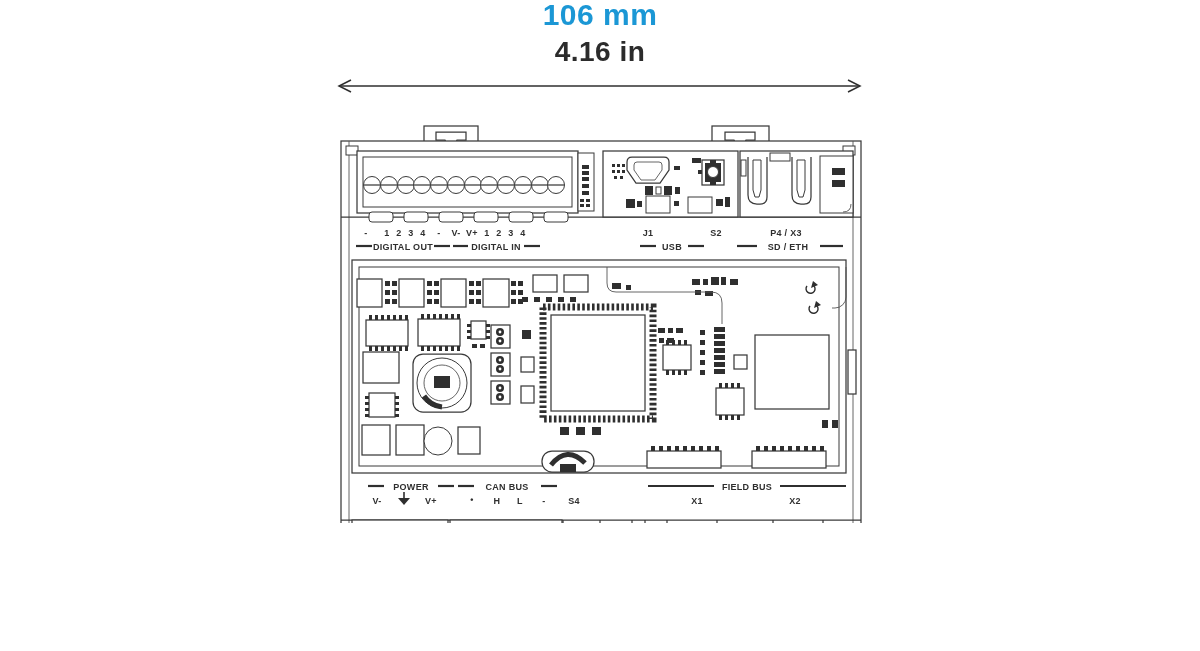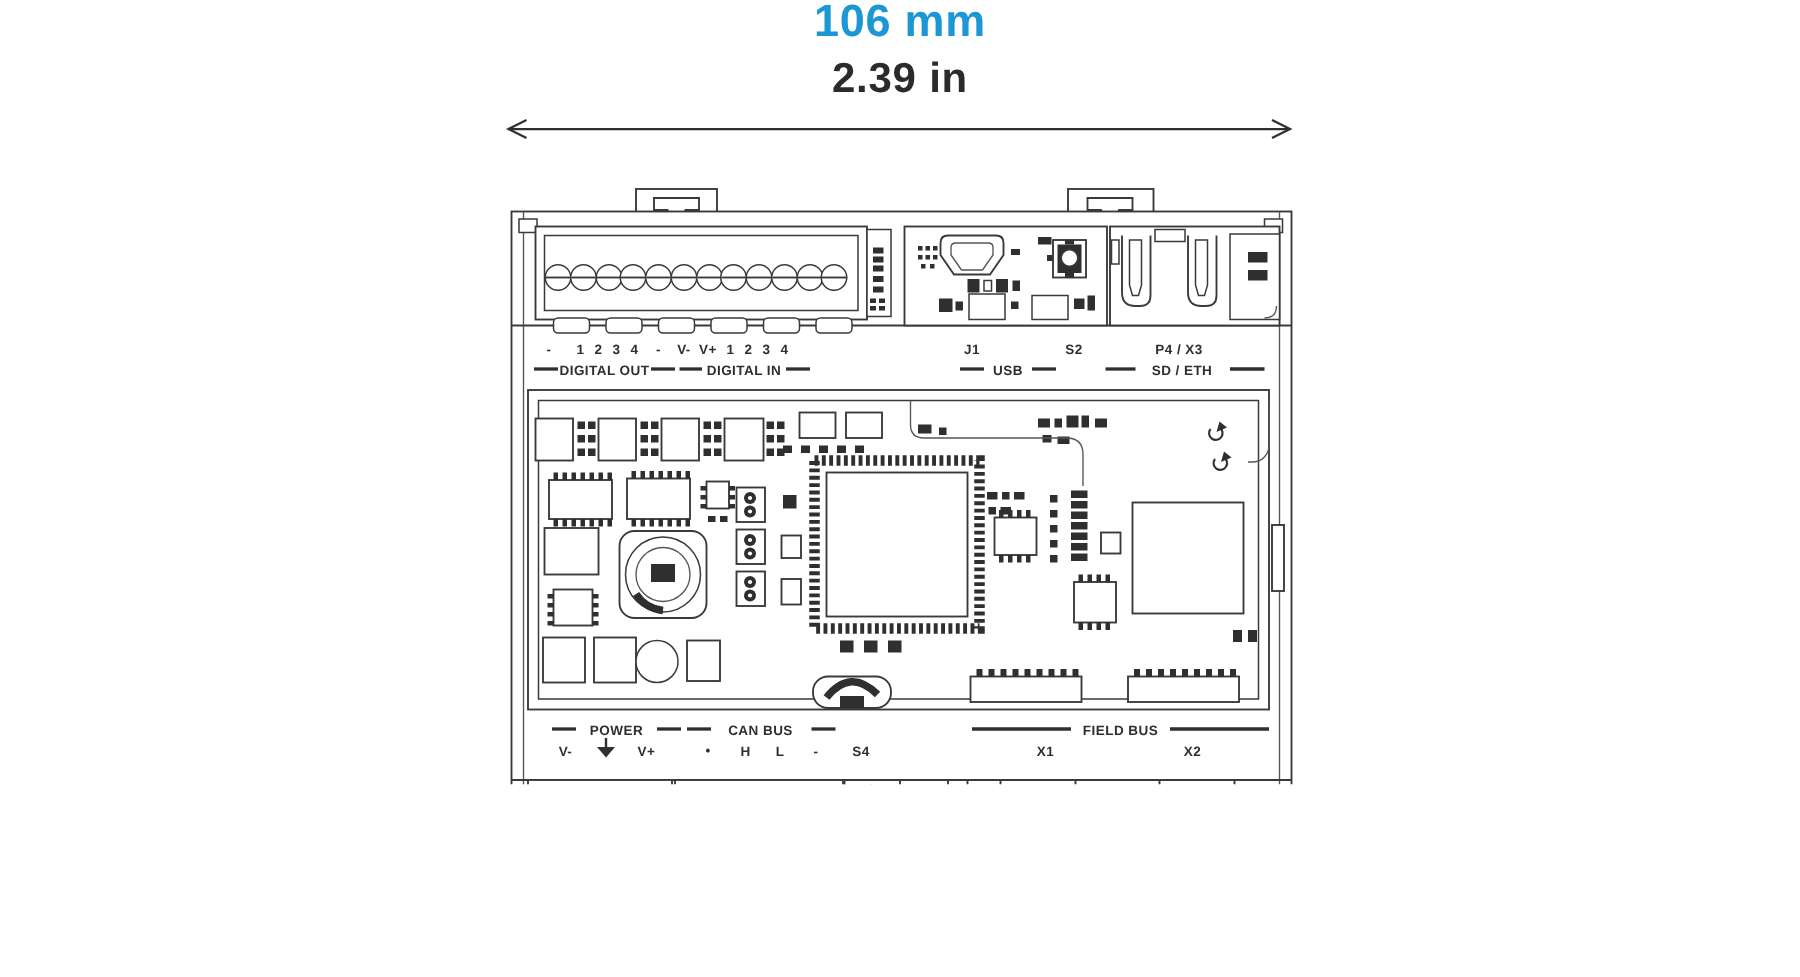--- a/index.html
+++ b/index.html
@@ -19,21 +19,21 @@
   text.lbl{font:bold 9px "Liberation Sans",sans-serif;fill:#2f2f2f;text-anchor:middle;letter-spacing:0.3px;}
   .dash{stroke:#2f2f2f;stroke-width:2.2;}
   .arrow{stroke:#2f2f2f;stroke-width:1.5;fill:none;}
 </style>
 </head>
 <body>
 
 <div class="stage">
 
   <div class="dim-label dim-mm">106 mm</div>
-  <div class="dim-label dim-in">2.39 in</div>
+  <div class="dim-label dim-in">4.16 in</div>
 
   <svg width="1200" height="651" viewBox="0 0 1200 651">
 
     <g>
       <line class="arrow" x1="339" y1="86" x2="860" y2="86"></line>
       <polyline class="arrow" points="351,80 339,86 351,92"></polyline>
       <polyline class="arrow" points="848,80 860,86 848,92"></polyline>
     </g>
 
     <g>

